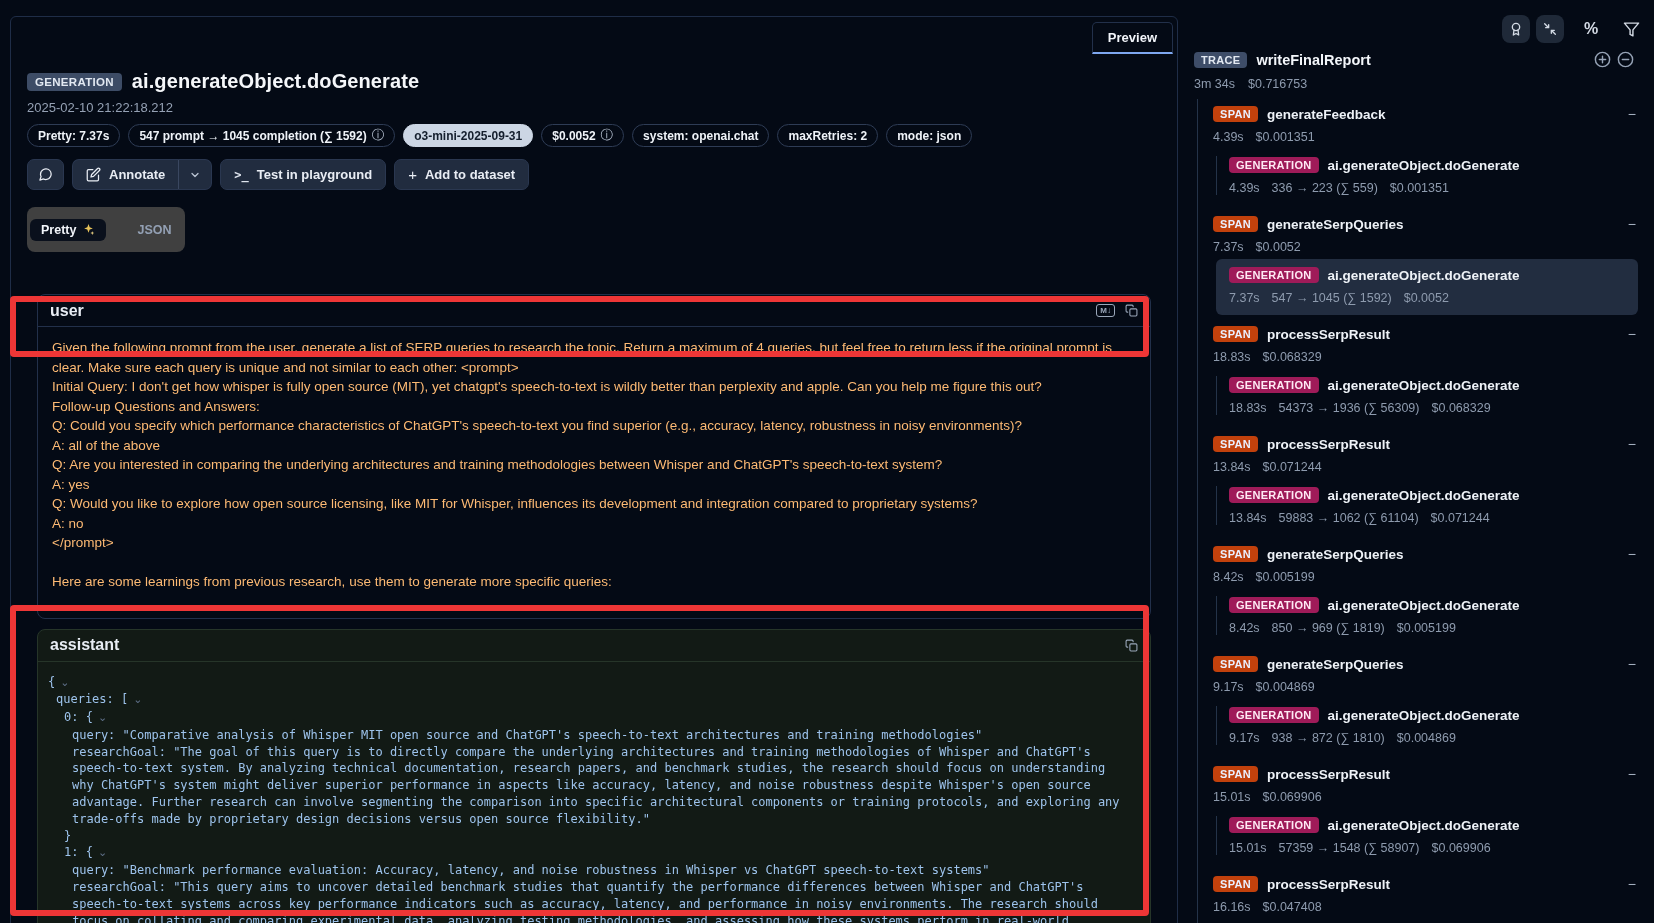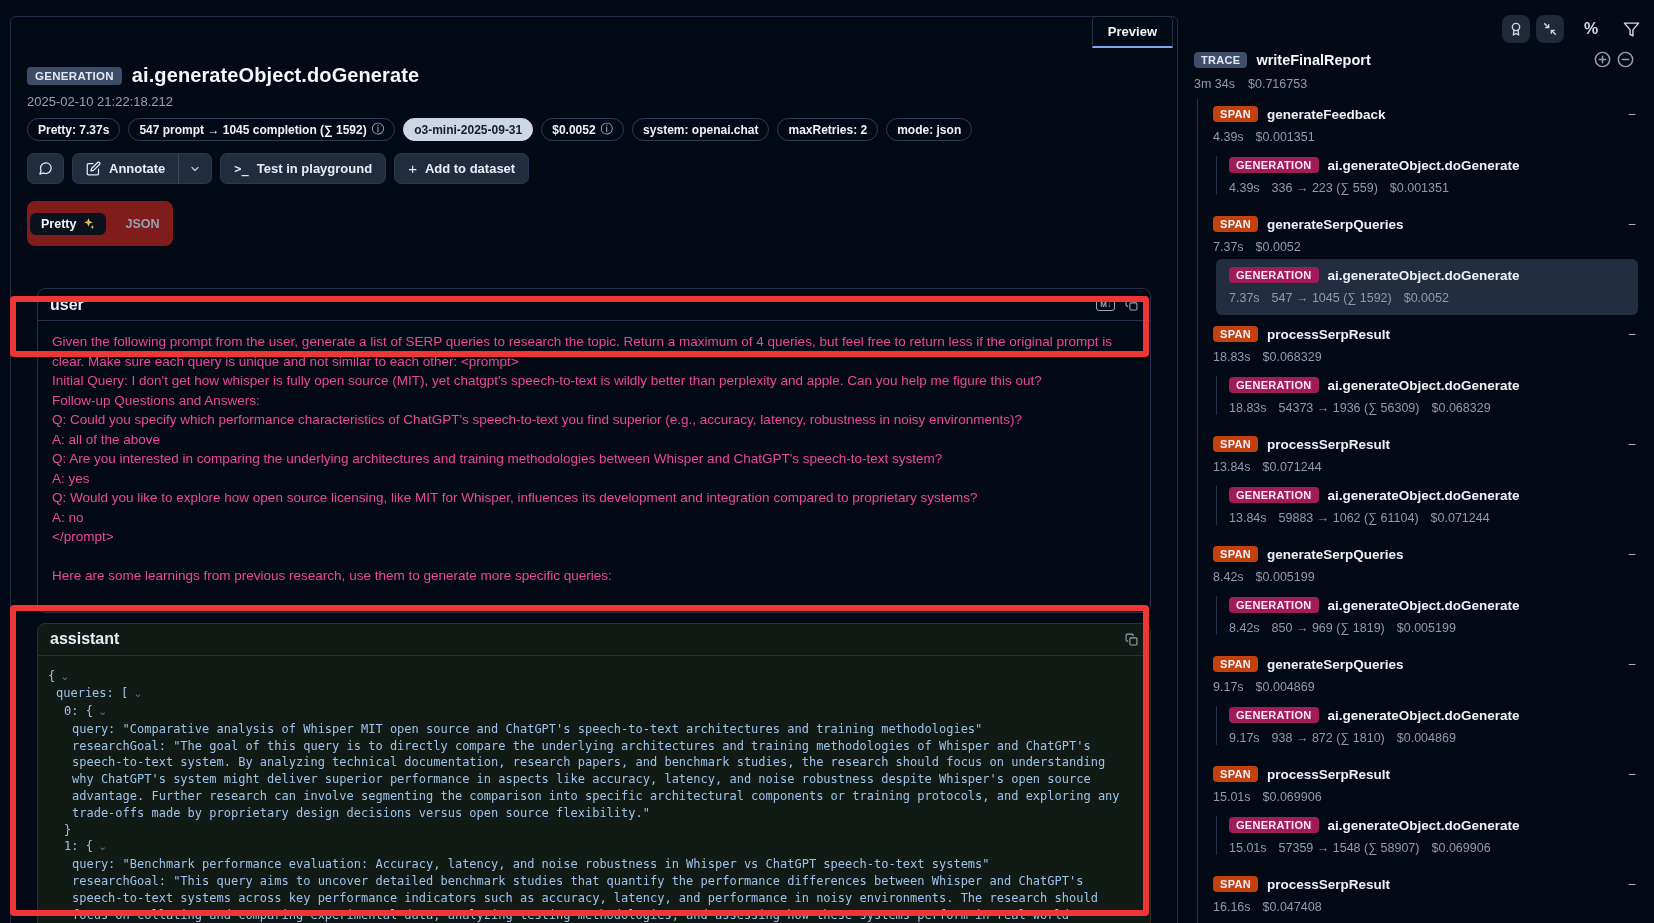--- a/index.html
+++ b/index.html
@@ -10,21 +10,21 @@
     color: #eef2f7;
     position: relative;
   }
   svg { display: block; }
 
   
   .main-panel {
     position: absolute; left: 10px; top: 16px; width: 1168px; height: 930px;
     border: 1px solid #1f2d47; border-radius: 6px;
   }
-  .tab-bar { position: relative; height: 31px; }
+  .tab-bar { position: relative; height: 31px; margin-top: 6px; }
   .tab {
     position: absolute; right: 4px; top: -1px; height: 32px;
     padding: 0 15px; display: flex; align-items: center;
     border: 1px solid #22304a; border-bottom: 2px solid #7ea7f0;
     border-radius: 5px 5px 0 0; font-size: 13px; font-weight: 700; color: #f2f5fa;
     background: #040a15; cursor: pointer;
   }
   .panel-header { padding: 16px 16px 0 16px; }
   .title-row { display: flex; align-items: center; gap: 10px; }
   .type-badge {
@@ -50,22 +50,22 @@
     padding: 0 13px; font-size: 13px; font-weight: 700; color: #e9edf4; cursor: pointer;
   }
   .btn.icon-only { padding: 0 10px; }
   .btn .mono-ic { font-family: "DejaVu Sans Mono", monospace; font-size: 12px; font-weight: 700; color: #dfe5ee; }
   .btn-split { display: inline-flex; align-items: stretch; }
   .btn-split .btn.main { border-radius: 7px 0 0 7px; border-right: none; }
   .btn-split .btn.caret { border-radius: 0 7px 7px 0; border-left: 1px solid #3a4760; padding: 0 10px; }
   .plus-glyph { font-size: 15px; font-weight: 500; line-height: 1; }
 
   .seg-toggle {
-    margin-top: 17px; display: inline-flex; align-items: center; gap: 8px;
-    background: #7f1d1d; border-radius: 8px; padding: 3px; height: 45px;
+    margin-top: 17px; display: inline-flex; align-items: center; gap: 20px;
+    background: #404040; border-radius: 8px; padding: 3px; height: 45px;
   }
   .seg { display: inline-flex; align-items: center; gap: 6px; padding: 2px 11px; height: 22px;
     border-radius: 6px; font-size: 12.5px; font-weight: 700; color: #93a0b4; cursor: pointer; }
   .seg.active { background: #0a101c; color: #f2f5fa; }
 
   .io-section { margin: 42px 26px 0 26px; position: relative; }
 
   .msg-panel { border: 1px solid #22304a; border-radius: 8px; overflow: hidden; }
   .msg-header {
     height: 32px; display: flex; align-items: center; justify-content: space-between;
@@ -73,21 +73,21 @@
   }
   .role-label { font-size: 16px; font-weight: 700; color: #e8edf4; }
   .hdr-icons { display: flex; align-items: center; gap: 10px; }
   .md-ic {
     border: 1.4px solid #9aa7ba; border-radius: 3px; color: #9aa7ba;
     font-size: 8px; font-weight: 700; padding: 1px 3px; line-height: 1.2; cursor: pointer;
   }
   .copy-ic { cursor: pointer; color: #9aa7ba; }
   .user-content {
     padding: 11px 14px 26px 14px; font-size: 13.5px; line-height: 19.5px;
-    color: #ec4899; white-space: pre-wrap;
+    color: #fdba74; white-space: pre-wrap;
   }
   .assistant-panel { margin-top: 10px; height: 620px; background: #121a15; border-color: #263529; }
   .assistant-panel .msg-header { border-bottom-color: #263529; }
   .code-block { padding: 12px 16px 12px 0; font-family: "DejaVu Sans Mono", monospace; font-size: 12px; }
   .code-line { line-height: 16.8px; color: #9dc3ec; white-space: pre-wrap; }
   .code-chev { color: #5f7089; font-size: 11px; margin-left: 5px; cursor: pointer; font-family: "DejaVu Sans", sans-serif; }
 
   
   .anno { position: absolute; border: 6px solid #ee3636; border-radius: 4px; z-index: 60; pointer-events: none; }
   .anno1 { left: 10px; top: 296px; width: 1139px; height: 61px; }

